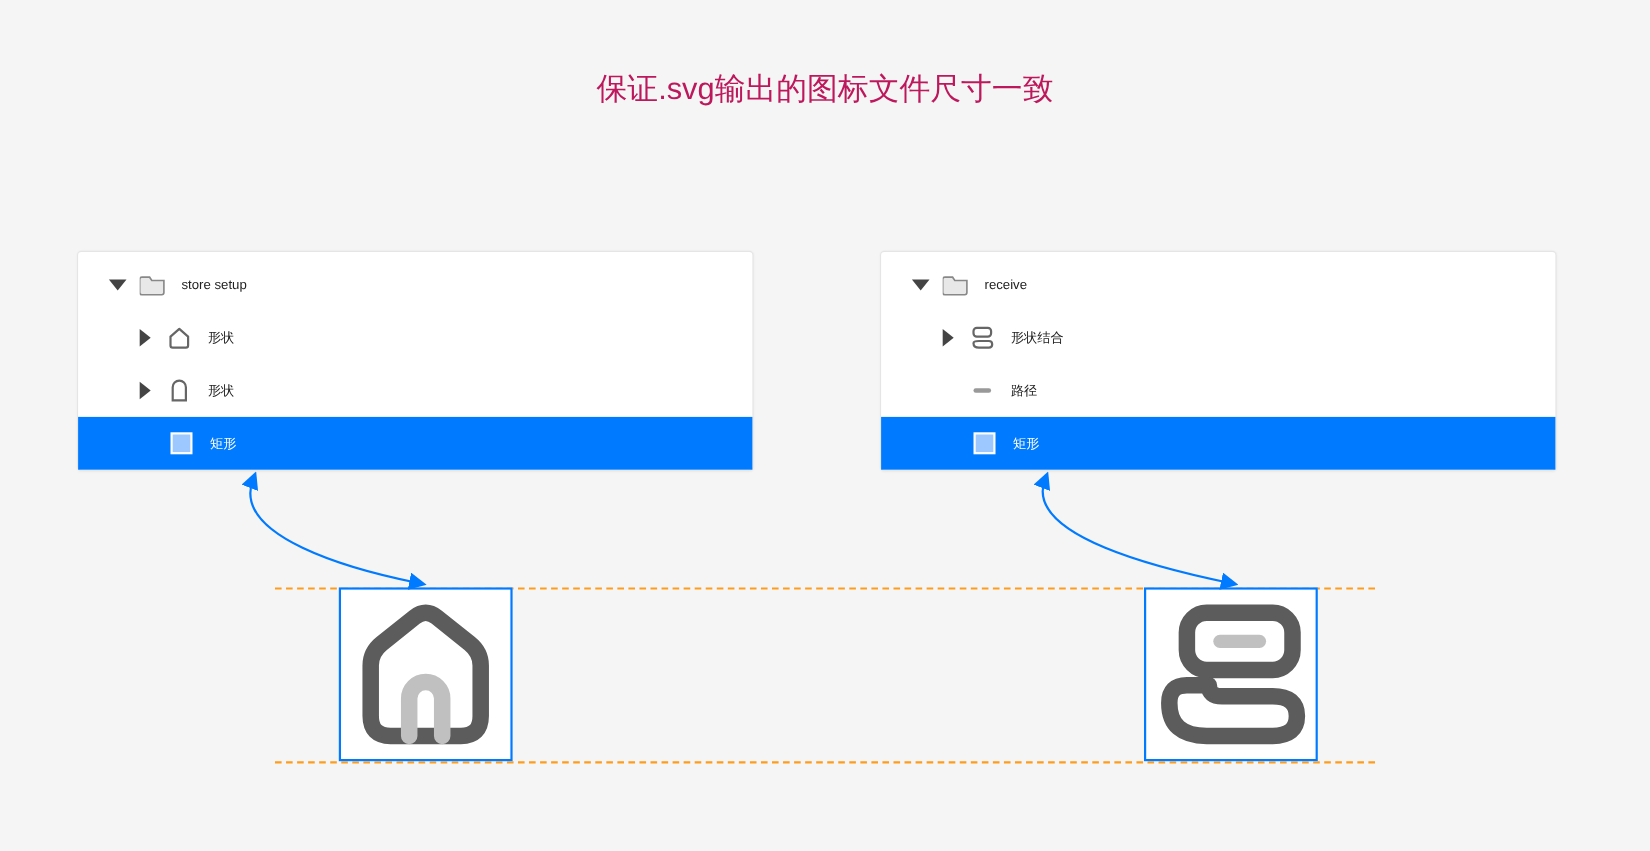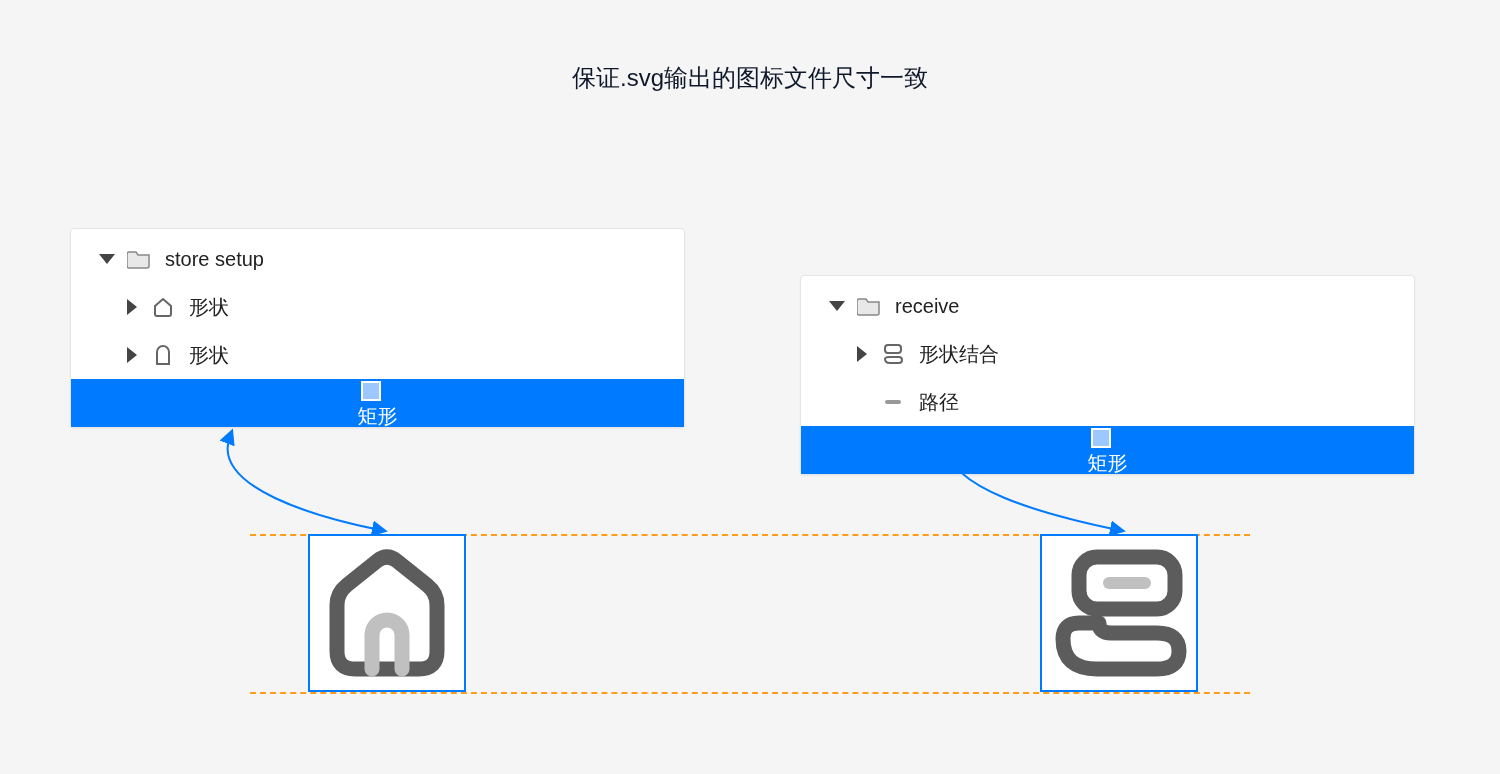--- a/index.html
+++ b/index.html
@@ -7,47 +7,46 @@
   body {
     background: #f5f5f5;
     font-family: -apple-system, "PingFang SC", "Helvetica Neue", Arial, sans-serif;
     position: relative;
   }
   .title {
     position: absolute;
     top: 62px;
     left: 0; right: 0;
     text-align: center;
-    font-size: 24px;
+    font-size: 28px;
     font-weight: 500;
-    color: #0f172a;
+    color: #be185d;
   }
   .panel {
     position: absolute;
     width: 615px;
     background: #fff;
     border: 1px solid #e5e5e5;
     border-radius: 4px;
     box-shadow: 0 1px 2px rgba(0,0,0,0.05);
     padding-top: 6px;
     padding-bottom: 0;
   }
   .panel.left  { left: 70px;  top: 228px; }
-  .panel.right { left: 800px; top: 228px; margin-top: 47px; }
+  .panel.right { left: 800px; top: 228px; }
   .row {
     display: flex;
     align-items: center;
     height: 48px;
-    font-size: 20px;
+    font-size: 12px;
     color: #222;
   }
   .row.selected {
     background: #007aff;
     color: #fff;
-    flex-direction: column;
   }
   .spacer { display:inline-block; }
   .tri {
     width: 0; height: 0;
     display: inline-block;
   }
   .tri.down {
     border-left: 8px solid transparent;
     border-right: 8px solid transparent;
     border-top: 10px solid #444;

